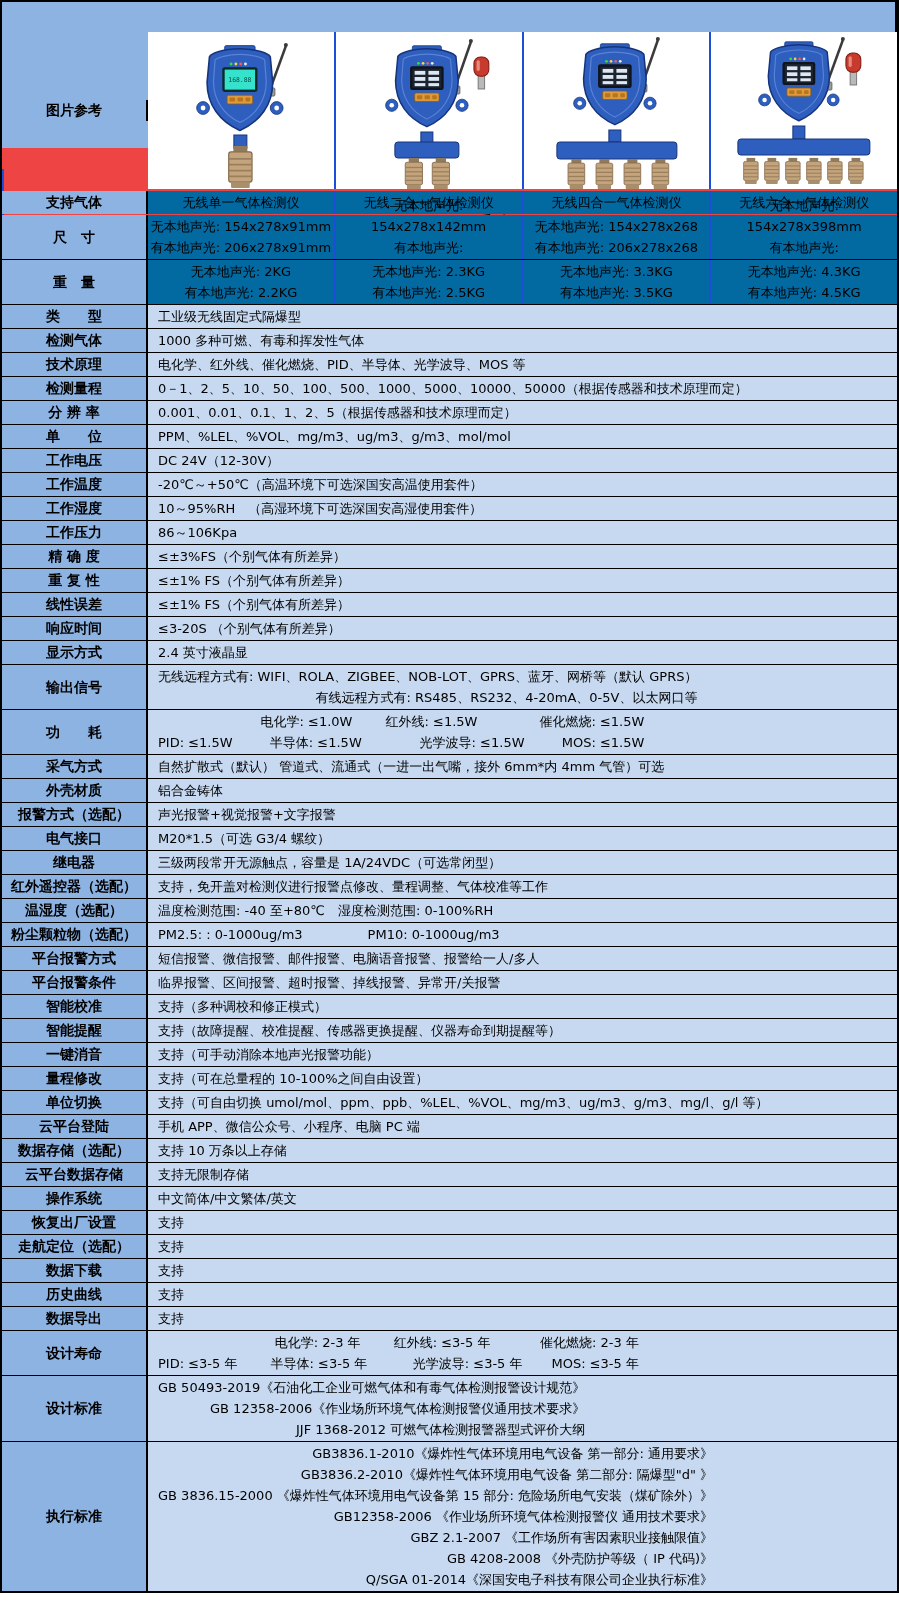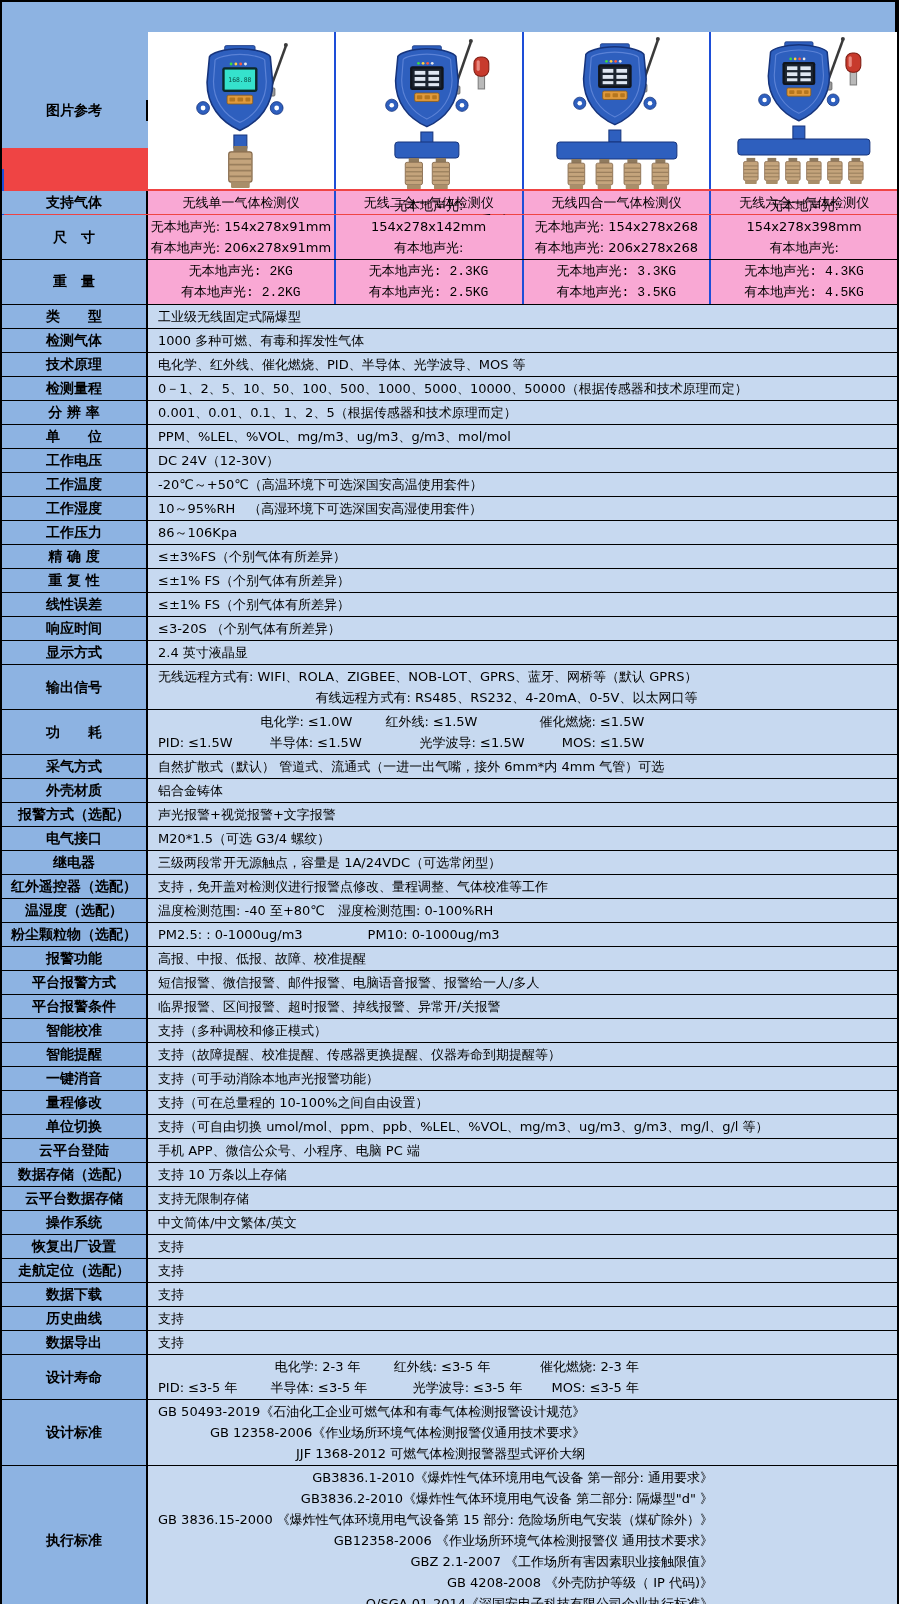--- a/index.html
+++ b/index.html
@@ -10,31 +10,31 @@
   .label-cell {
     flex:0 0 146px; box-sizing:border-box; background:#8DB3E2; border-right:2px solid #000;
     display:flex; align-items:center; justify-content:center; text-align:center;
     font-weight:bold; font-size:14px; line-height:19px; padding:1px 3px; white-space:pre-wrap;
   }
   .value-cell {
     flex:1 1 0; box-sizing:border-box; background:#C7D9F0; display:flex; align-items:center;
     padding:1px 10px; font-size:13px; line-height:21px; white-space:pre-wrap; overflow:hidden;text-align:right;
   }
   .model-cell {
-    flex:1 1 0; box-sizing:border-box; background:#f9a8d4; display:flex; align-items:center;
+    flex:1 1 0; box-sizing:border-box; background:#0369a1; display:flex; align-items:center;
     justify-content:center; text-align:center; font-size:13px; line-height:21px; white-space:pre-wrap;
   }
   .model-cell + .model-cell { border-left:2px solid #1d4ed8; }
   .header-row { height:28px; border-bottom:2px solid #000;flex-direction:column; }
   .header-row .model-cell { background:#ef4444; font-weight:bold; font-size:14px; }
   .image-row { height:157px; border-bottom:2px solid #000;align-items:center; }
   .image-row .model-cell { background:#FFFFFF; padding:0; }
   .gas-row { height:23px; }
   .size-row { height:44px; }
-  .weight-row { height:44px;font-family:Liberation Mono, monospace; }
+  .weight-row { height:44px; }
   .spec-row { min-height:22px; }
   svg.device { display:block; width:100%; height:157px; }
   .hidden-defs { position:absolute; width:0; height:0; overflow:hidden; }
 </style>
 </head>
 <body>
 
 <svg class="hidden-defs" aria-hidden="true">
   <defs>
     <symbol id="head-teal" viewBox="0 0 110 120">
@@ -296,24 +296,20 @@
   </div>
       <div class="row spec-row">
     <div class="label-cell">温湿度（选配）</div>
     <div class="value-cell">温度检测范围: -40 至+80℃　湿度检测范围: 0-100%RH</div>
   </div>
       <div class="row spec-row">
     <div class="label-cell">粉尘颗粒物（选配）</div>
     <div class="value-cell">PM2.5: : 0-1000ug/m3　　　　　PM10: 0-1000ug/m3</div>
   </div>
       <div class="row spec-row">
-    <div class="label-cell">报警功能</div>
-    <div class="value-cell">高报、中报、低报、故障、校准提醒</div>
-  </div>
-      <div class="row spec-row">
     <div class="label-cell">平台报警方式</div>
     <div class="value-cell">短信报警、微信报警、邮件报警、电脑语音报警、报警给一人/多人</div>
   </div>
       <div class="row spec-row">
     <div class="label-cell">平台报警条件</div>
     <div class="value-cell">临界报警、区间报警、超时报警、掉线报警、异常开/关报警</div>
   </div>
       <div class="row spec-row">
     <div class="label-cell">智能校准</div>
     <div class="value-cell">支持（多种调校和修正模式）</div>

